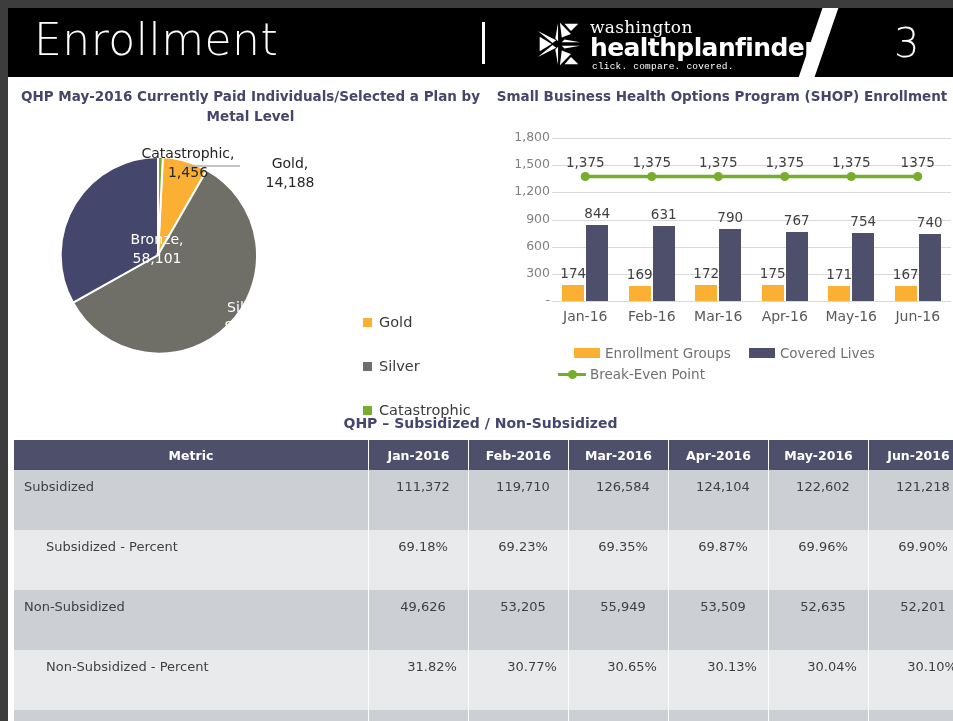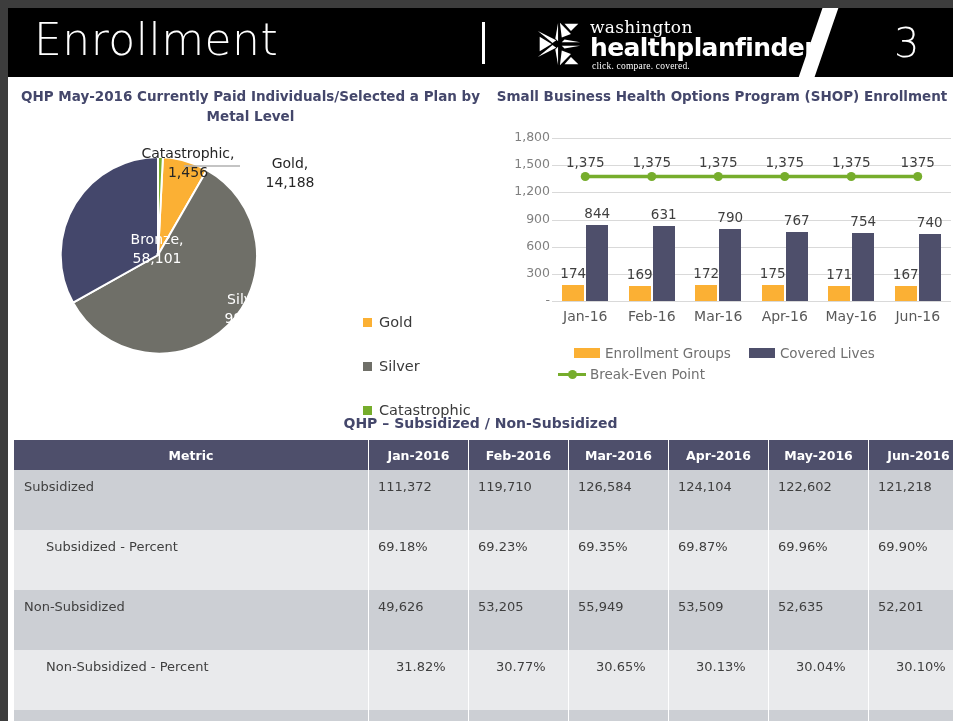--- a/index.html
+++ b/index.html
@@ -20,41 +20,41 @@
   .header-title{
     position:absolute;left:26px;top:6px;
     font-size:44px;color:#ffffff;font-weight:300;letter-spacing:0.5px;
     font-family:"DejaVu Sans", sans-serif;
   }
   .header-divider{position:absolute;left:474px;top:14px;width:3px;height:42px;background:#ffffff;}
   .logo{position:absolute;left:528px;top:9px;width:278px;height:55px;}
   .logo-mark{position:absolute;left:0;top:4px;width:46px;height:46px;}
   .logo-wa{position:absolute;left:54px;top:0px;font-size:17px;color:#ffffff;font-family:"DejaVu Serif", serif;letter-spacing:0.3px;}
   .logo-hpf{position:absolute;left:54px;top:16px;font-size:25px;color:#ffffff;font-weight:bold;letter-spacing:-0.6px;font-family:"DejaVu Sans", sans-serif;}
-  .logo-tag{position:absolute;left:56px;top:44px;font-size:9.5px;color:#ffffff;font-family:Liberation Serif, serif;letter-spacing:0.2px;}
+  .logo-tag{position:absolute;left:56px;top:44px;font-size:9.5px;color:#ffffff;font-family:Liberation Mono, monospace;letter-spacing:0.2px;}
   .header-slash{position:absolute;left:820px;top:-16px;width:15px;height:105px;background:#ffffff;transform:rotate(19deg);transform-origin:top left;}
   .page-num{position:absolute;left:886px;top:12px;font-size:40px;color:#ffffff;font-weight:300;font-family:"DejaVu Sans", sans-serif;}
 
   
   .chart-title{
     position:absolute;text-align:center;color:#44476b;font-weight:bold;
     font-size:13.5px;line-height:20px;font-family:"DejaVu Sans", sans-serif;
   }
   #pie-title{left:8px;top:86px;width:485px;}
   #bar-title{left:496px;top:86px;width:452px;}
 
   
   .pie-wrap{position:absolute;left:8px;top:130px;width:485px;height:260px;}
   .pie-svg{position:absolute;left:0;top:0;}
   .pie-lbl{position:absolute;font-family:"DejaVu Sans", sans-serif;font-size:14px;line-height:19px;text-align:center;color:#262626;}
   .pie-lbl.inside{color:#ffffff;}
   #lbl-cat{left:130px;top:14px;width:100px;}
   #lbl-gold{left:244px;top:24px;width:76px;}
   #lbl-bronze{left:104px;top:100px;width:90px;}
-  #lbl-silver{left:196px;top:160px;width:90px;}
+  #lbl-silver{left:196px;top:168px;width:90px;}
 
   .pie-legend{position:absolute;left:355px;top:170px;width:140px;}
   .lg-item{display:flex;align-items:center;height:44px;}
   .lg-sw{width:9px;height:9px;margin-right:7px;flex:none;}
   .lg-tx{font-size:14.5px;color:#3a3a3a;font-family:"DejaVu Sans", sans-serif;}
 
   
   .bar-wrap{position:absolute;left:496px;top:128px;width:457px;height:260px;}
   .bc-ytick{position:absolute;right:0;font-size:12.5px;color:#808080;text-align:right;width:54px;font-family:"DejaVu Sans", sans-serif;}
   .bc-grid{position:absolute;height:1px;background:#d9d9d9;}
@@ -81,21 +81,21 @@
   .tbl th:last-child{border-right:none;}
   .tbl td{
     font-size:13px;color:#3f3f3f;vertical-align:top;padding:9px 0 0 0;
     border-right:1px solid #ffffff;font-family:"DejaVu Sans", sans-serif;
   }
   .tbl td:last-child{border-right:none;}
   .tbl tr.dark td{background:#cccfd4;}
   .tbl tr.light td{background:#e9eaec;}
   .tbl td.metric{padding-left:10px;text-align:left;}
   .tbl td.metric.indent{padding-left:32px;}
-  .tbl td.val{padding-left:9px;text-align:left;}
+  .tbl td.val{padding-left:9px;text-align:center;}
   .tbl tr.r1 td{height:51px;}
   .tbl tr.r2 td{height:51px;}
   .tbl tr.r3 td{height:51px;}
   .tbl tr.r4 td{height:51px;padding-left:27px;}
   .tbl tr.r5 td{height:48px;}
 </style>
 </head>
 <body>
 
 <div class="slide">

